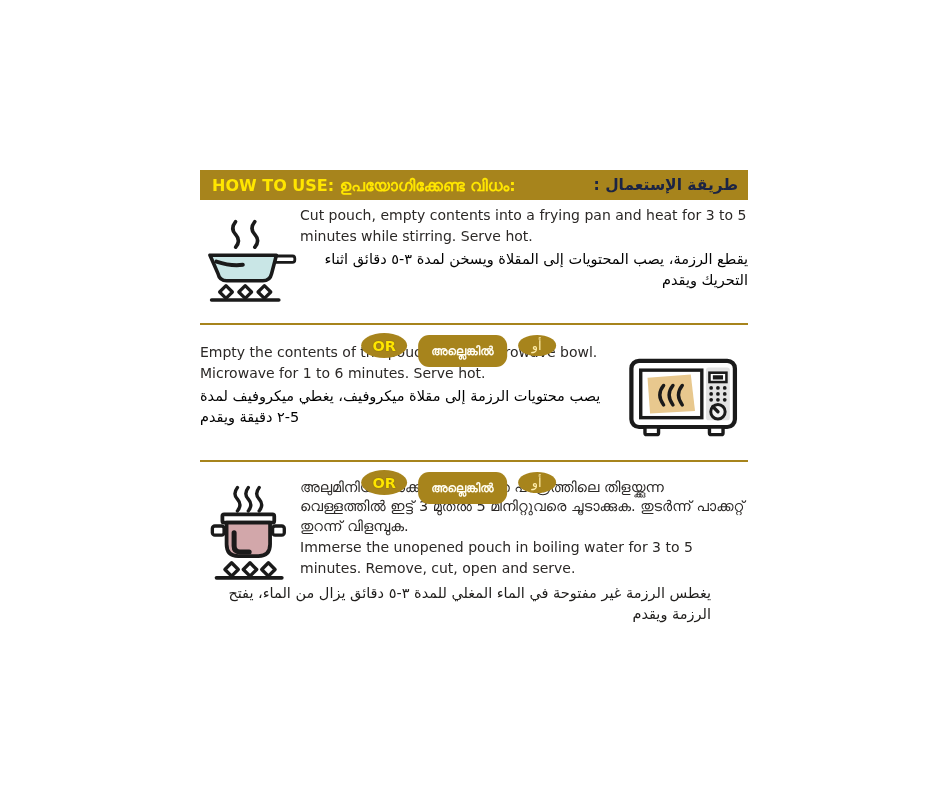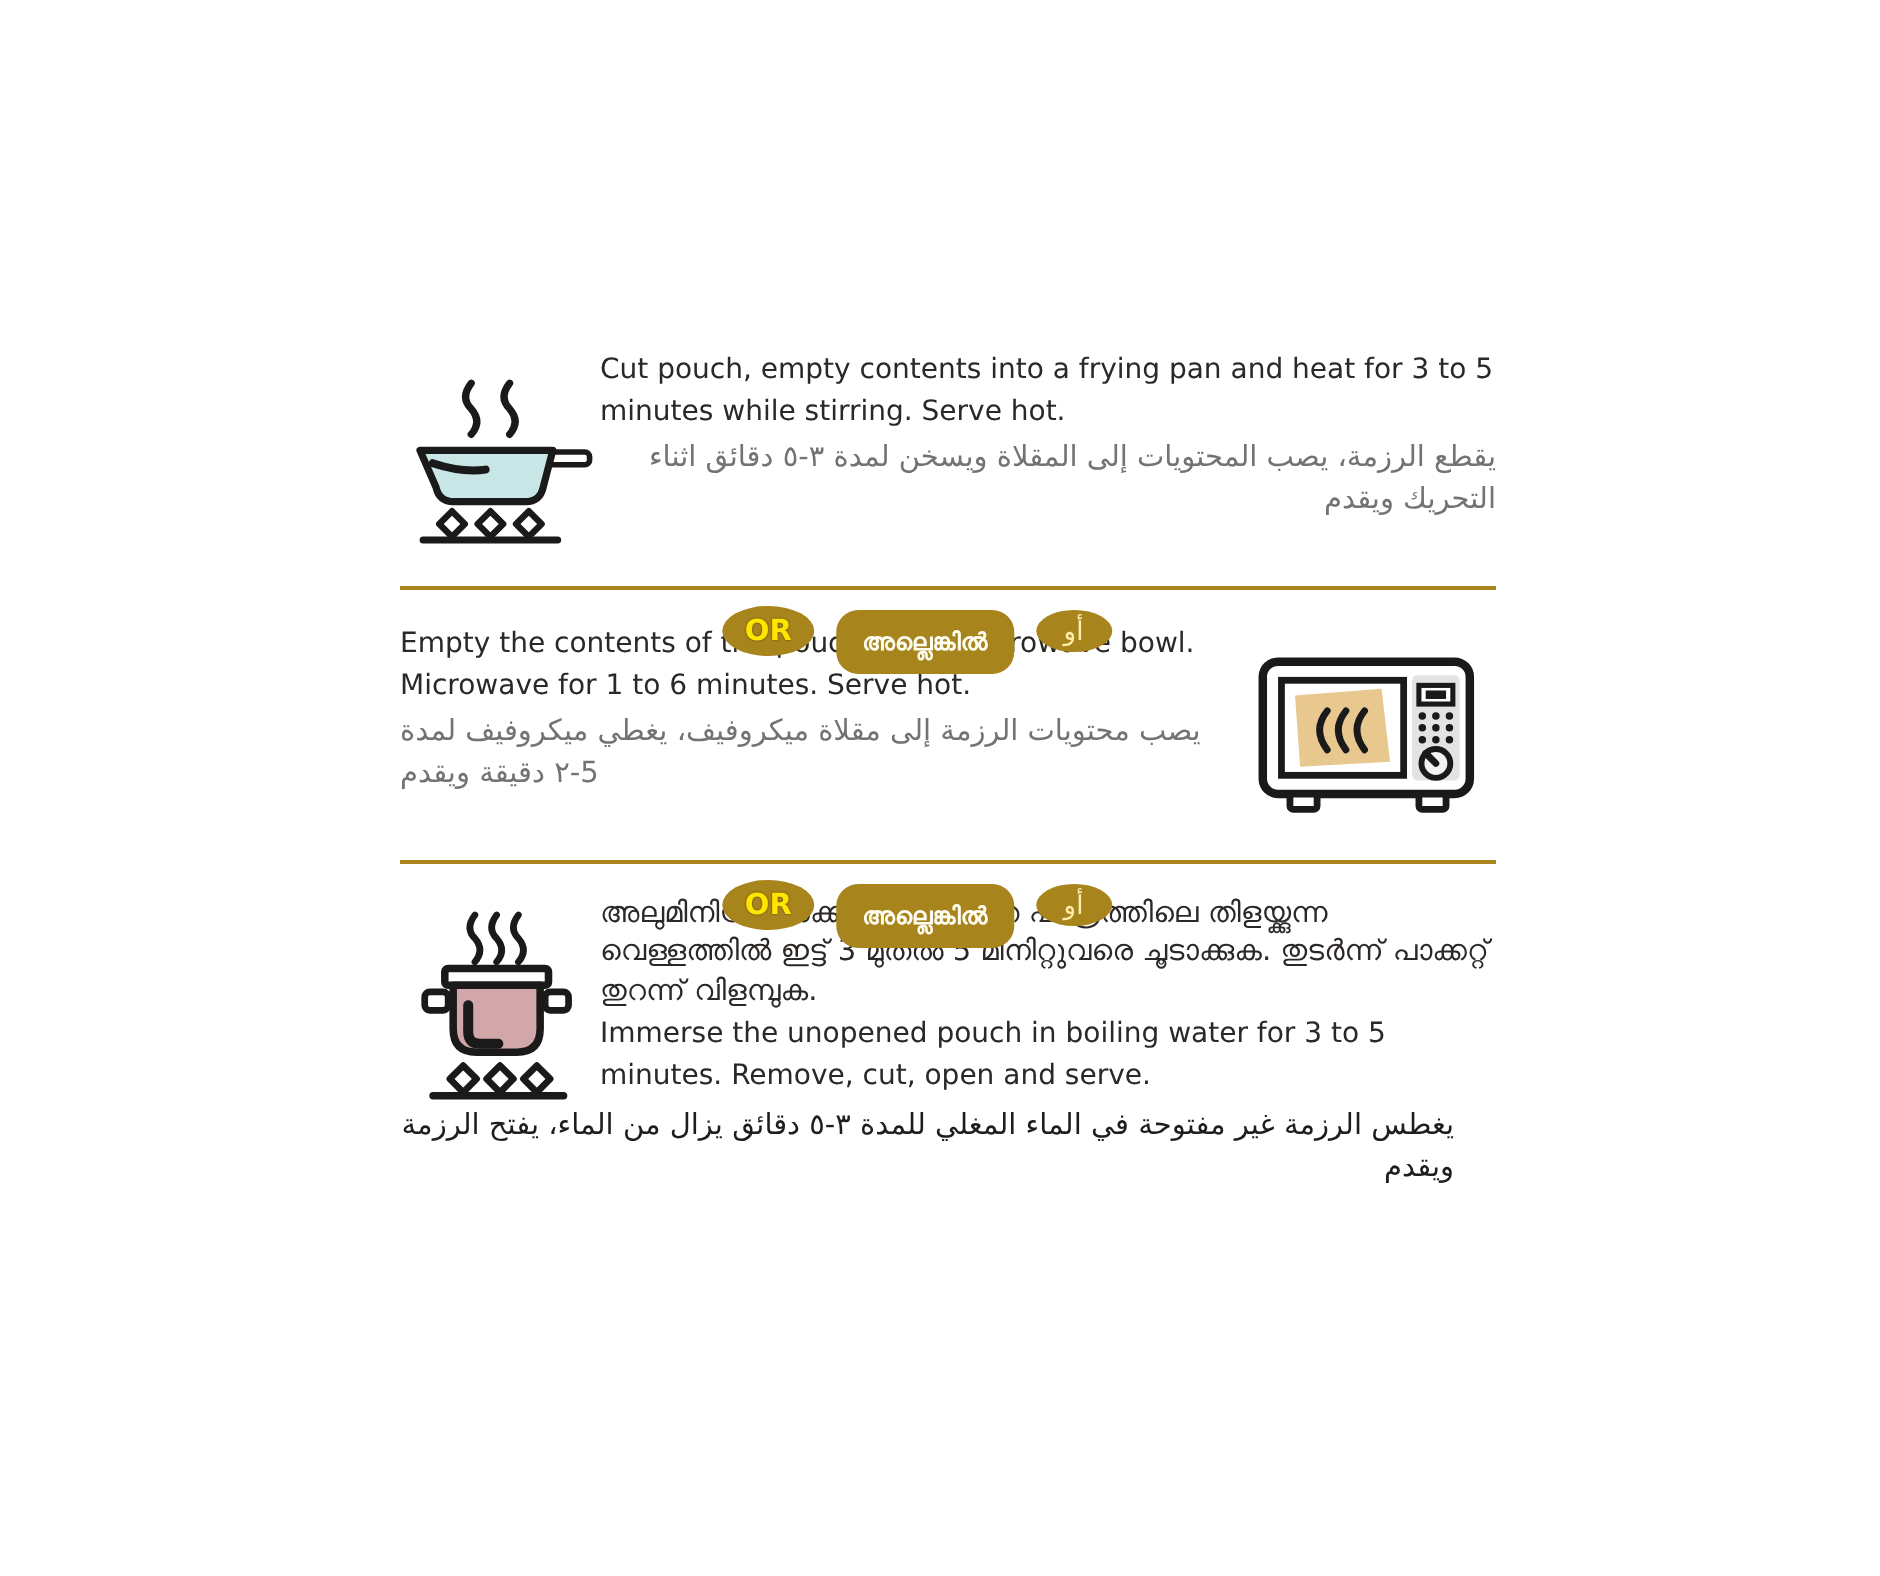--- a/index.html
+++ b/index.html
@@ -17,28 +17,28 @@
   .header-title { color:#ffe600; font-weight:bold; font-size:16px; white-space:nowrap; }
   .header-title-ar { color:#1b2444; font-weight:bold; font-size:15.5px; white-space:nowrap; direction:rtl; }
 
   
   .section { display:flex; align-items:flex-start; }
   .icon-col { flex:0 0 100px; display:flex; justify-content:center; }
   .icon-col.right { flex:0 0 128px; justify-content:center; }
   .text-col { flex:1; min-width:0; }
   .ml { font-size:14.5px; line-height:1.34; color:#2b2826; margin:0; }
   .en { font-size:14px; line-height:1.5; color:#2b2826; margin:1px 0 0 0; }
-  .ar { font-size:14.5px; line-height:1.45; color:#737373; direction:rtl; text-align:right; margin:2px 0 0 0; }
+  .ar { font-size:14.5px; line-height:1.45; color:#000000; direction:rtl; text-align:right; margin:2px 0 0 0; }
   .s1 { margin-top:4px; }
   .s1 .icon-col { padding-top:10px; }
   .s2 { margin-top:2px; }
   .s2 .icon-col { padding-top:14px; }
   .s3 { margin-top:2px; }
   .s3 .icon-col { padding-top:6px; }
-  .ar-wide { direction:rtl; text-align:right; font-size:14.5px; color:#1f1d1b; margin:0 21px 0 0; line-height:1.45; }
+  .ar-wide { direction:rtl; text-align:right; font-size:14.5px; color:#1f1d1b; margin:0 37px 0 0; line-height:1.45; }
 
   
   .divider { position:relative; height:26px; margin:5px 0 4px 0; }
   .divider-line { position:absolute; left:0; right:0; top:12px; height:2px; background:#a7841c; }
   .badges {
     position:absolute; top:1px; left:50%; transform:translateX(-58%);
     display:flex; align-items:flex-start; column-gap:11px;margin-top:21px;
   }
   .badge { background:#a7841c; display:flex; align-items:center; justify-content:center; box-sizing:border-box; }
   .badge-or { width:46px; height:25px; border-radius:50%; color:#ffe600; font-weight:bold; font-size:14.5px; text-shadow:0 0 1px #4a3a00; }
@@ -46,20 +46,24 @@
   .badge-ar { width:38px; height:21px; margin-top:2px; border-radius:50%; color:#ffedaa; font-size:13px; direction:rtl;font-family:Liberation Serif, serif; }
 
   svg { display:block; }
 </style>
 </head>
 <body>
 
 <div class="canvas">
   <div class="content">
 
+    <div class="header-bar">
+      <span class="header-title">HOW TO USE: ഉപയോഗിക്കേണ്ട വിധം:</span>
+      <span class="header-title-ar">طريقة الإستعمال :</span>
+    </div>
 
     <div class="section s1">
       <div class="icon-col">
         <svg width="96" height="92" viewBox="0 0 120 112">
           <path d="M42 8 q-7 9 0 16 q7 8 0 16" fill="none" stroke="#1a1a1a" stroke-width="4.5" stroke-linecap="round"></path>
           <path d="M66 8 q-7 9 0 16 q7 8 0 16" fill="none" stroke="#1a1a1a" stroke-width="4.5" stroke-linecap="round"></path>
           <rect x="90" y="51" width="26" height="8" rx="3" fill="#ffffff" stroke="#1a1a1a" stroke-width="3.5"></rect>
           <path d="M10 50 L93 50 L87 73 q-2 9 -11 9 L31 82 q-9 0 -11 -9 Z" fill="#c9e6e6" stroke="#1a1a1a" stroke-width="4.5" stroke-linejoin="round"></path>
           <path d="M18 58 q18 6 33 4" fill="none" stroke="#1a1a1a" stroke-width="5" stroke-linecap="round"></path>
           <path d="M30 88 l8 8 -8 8 -8 -8 Z" fill="#ffffff" stroke="#1a1a1a" stroke-width="4" stroke-linejoin="round"></path>

